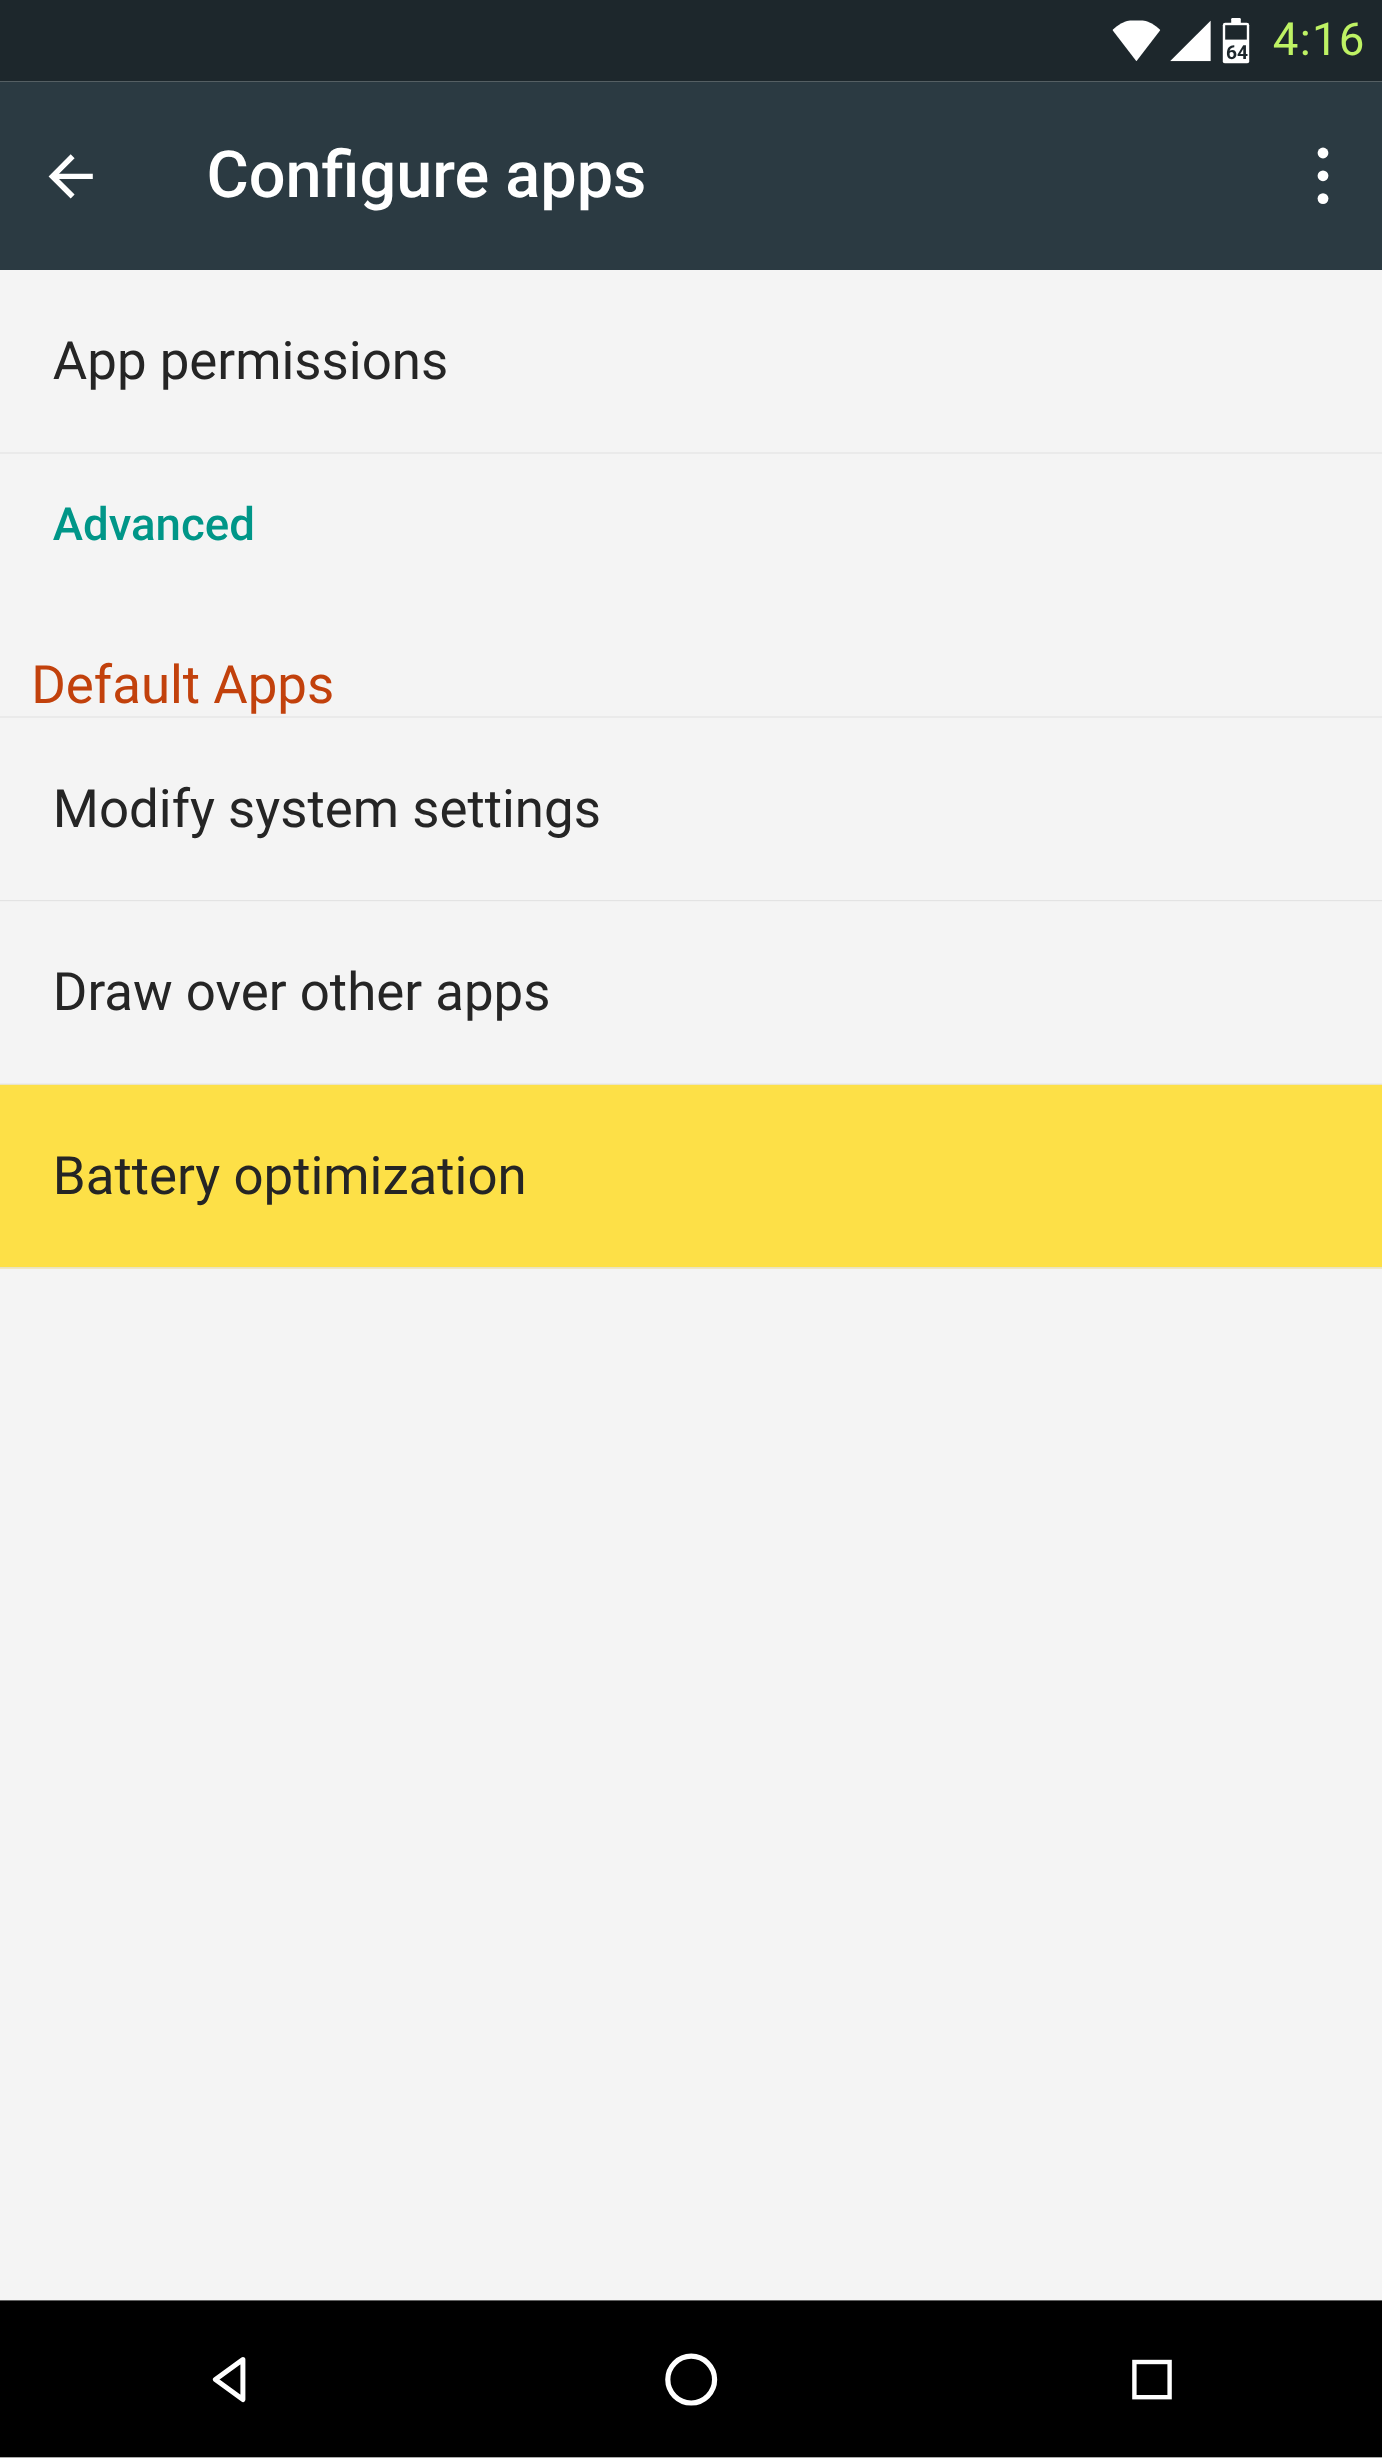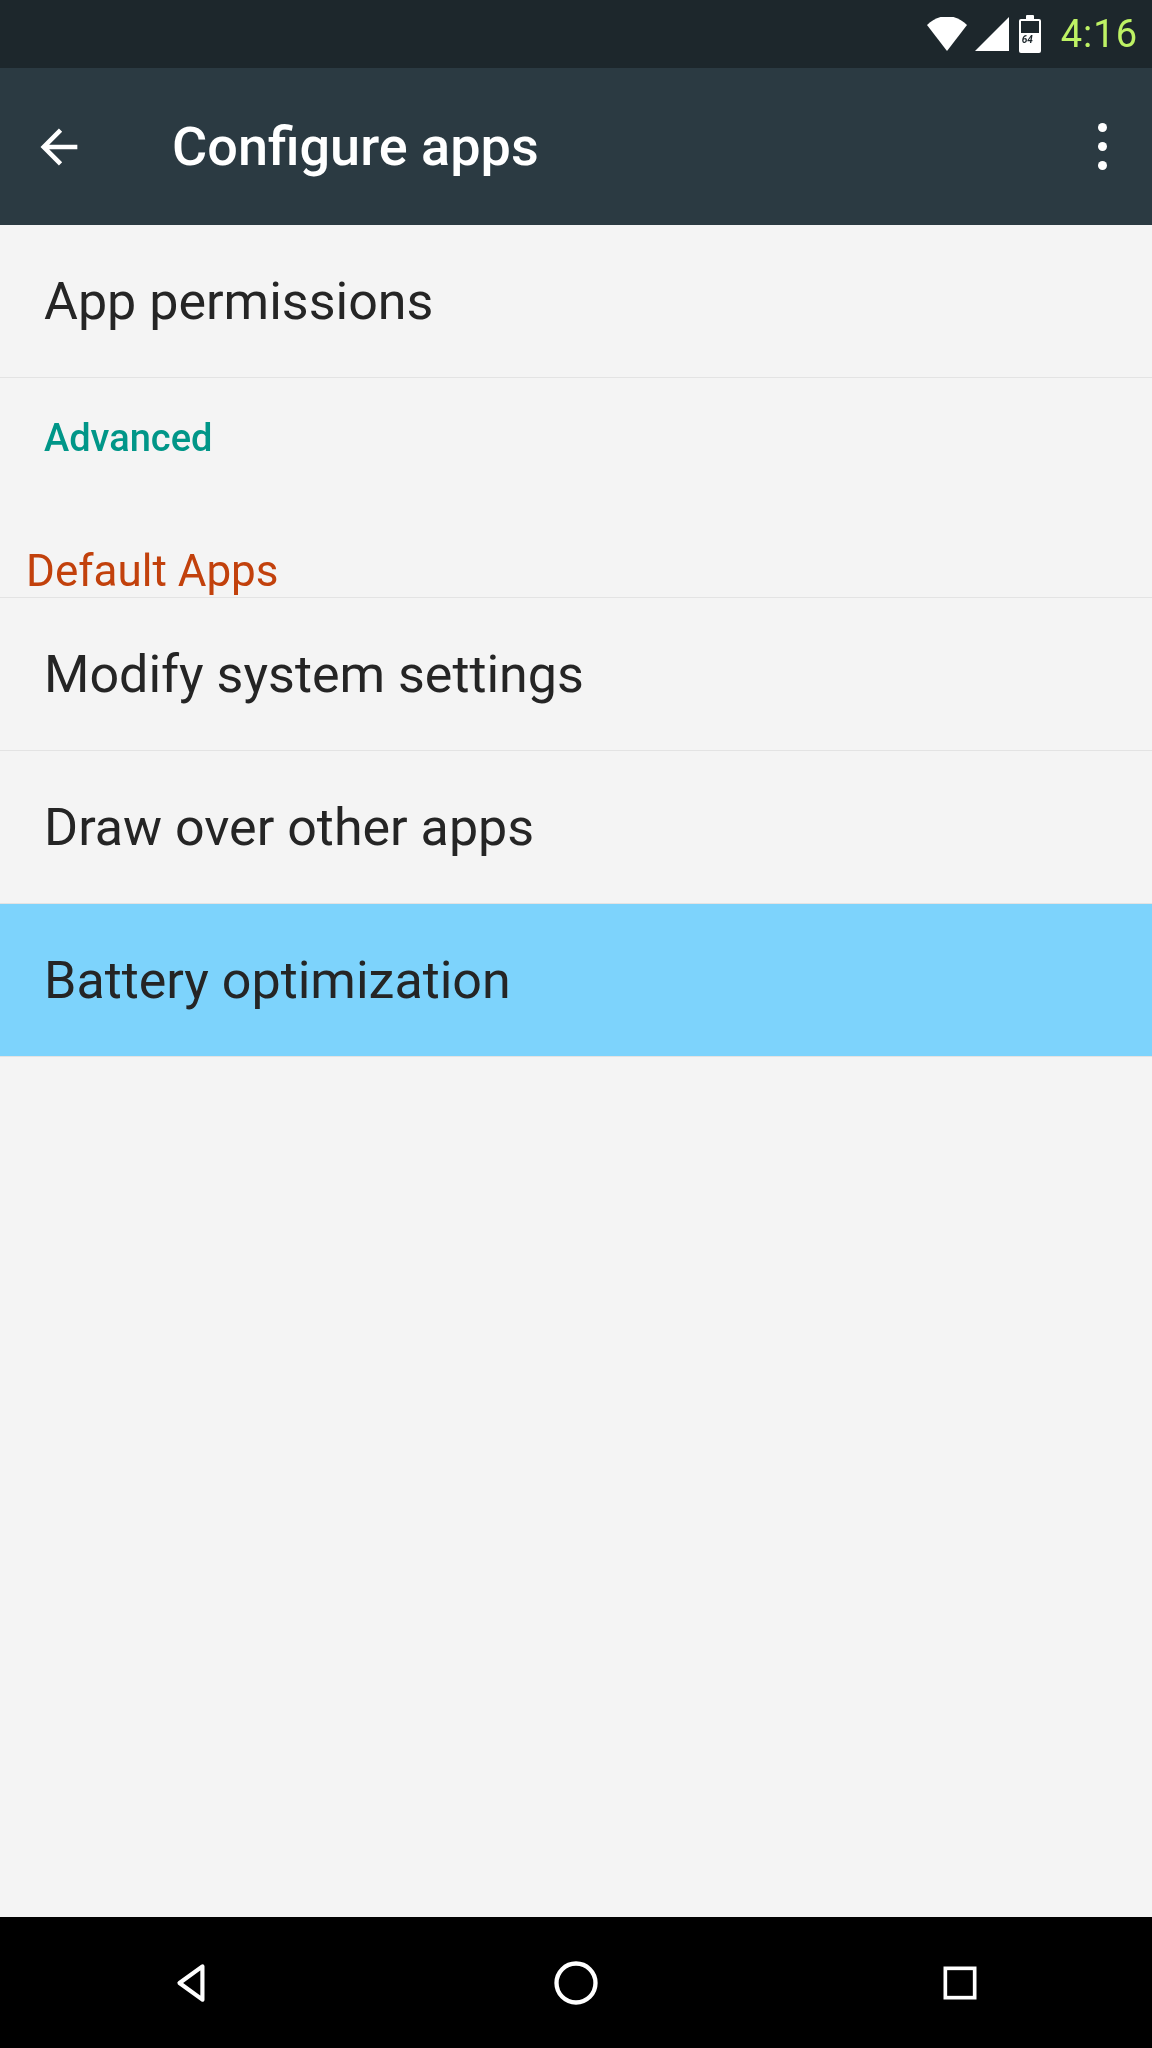--- a/index.html
+++ b/index.html
@@ -96,30 +96,30 @@
     flex: 1;
     background: #f4f4f4;
     display: flex;
     flex-direction: column;
   }
   .list-item {
     height: 153px;
     display: flex;
     align-items: center;
     padding: 0 44px;
-    font-size: 52px;
+    font-size: 44px;
     color: #252525;
     border-bottom: 1px solid #e3e3e3;
     cursor: pointer;
   }
   .list-item.no-border {
     border-bottom: none;
   }
   .list-item.highlighted {
-    background: #7dd3fc;
+    background: #fde047;
   }
   .section-header {
     height: 90px;
     display: flex;
     align-items: flex-end;
     padding: 0 44px 8px 44px;
     font-size: 38px;
     font-weight: 500;
     color: #009688;
   }
@@ -173,21 +173,21 @@
         <svg width="34" height="34" viewBox="0 0 34 34">
           <path d="M0 34 L34 34 L34 0 Z" fill="#fff"></path>
         </svg>
       </span>
       <span class="battery-icon" style="position:relative;">
         <svg width="26" height="38" viewBox="0 0 26 38">
           <rect x="2" y="4" width="22" height="34" rx="2" fill="#fff"></rect>
           <rect x="9" y="0" width="8" height="5" rx="1" fill="#fff"></rect>
           <rect x="4" y="6" width="18" height="12" fill="#1d272c"></rect>
         </svg>
-        <span class="battery-label" style="left:5px; top:19px; font-size:10px;font-style:italic;">64</span>
+        <span class="battery-label" style="left:5px; top:19px; font-size:16px;">64</span>
       </span>
       <span class="status-time">4:16</span>
     </div>
   </div>
 
   <div class="app-bar">
     <div class="back-btn">
       <svg width="52" height="52" viewBox="0 0 48 48">
         <path d="M40 22 H14 L26 10 L23 7 L6 24 L23 41 L26 38 L14 26 H40 Z" fill="#fff"></path>
       </svg>

